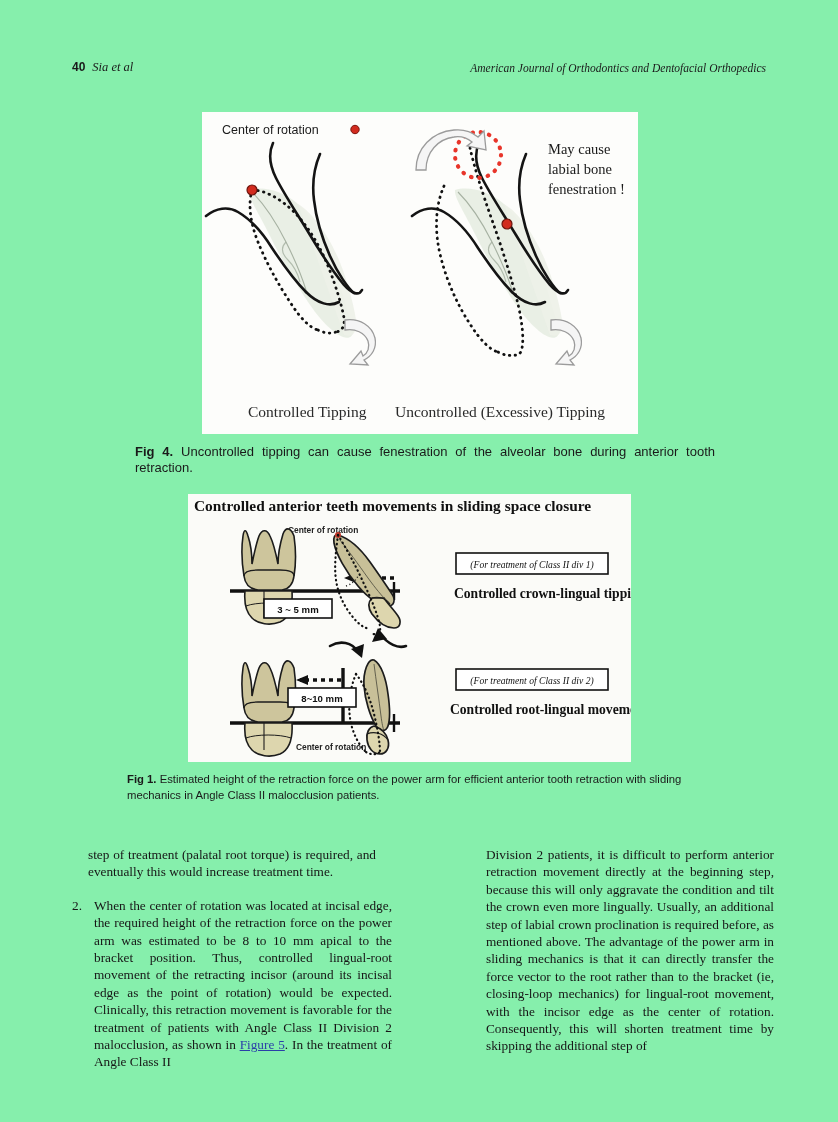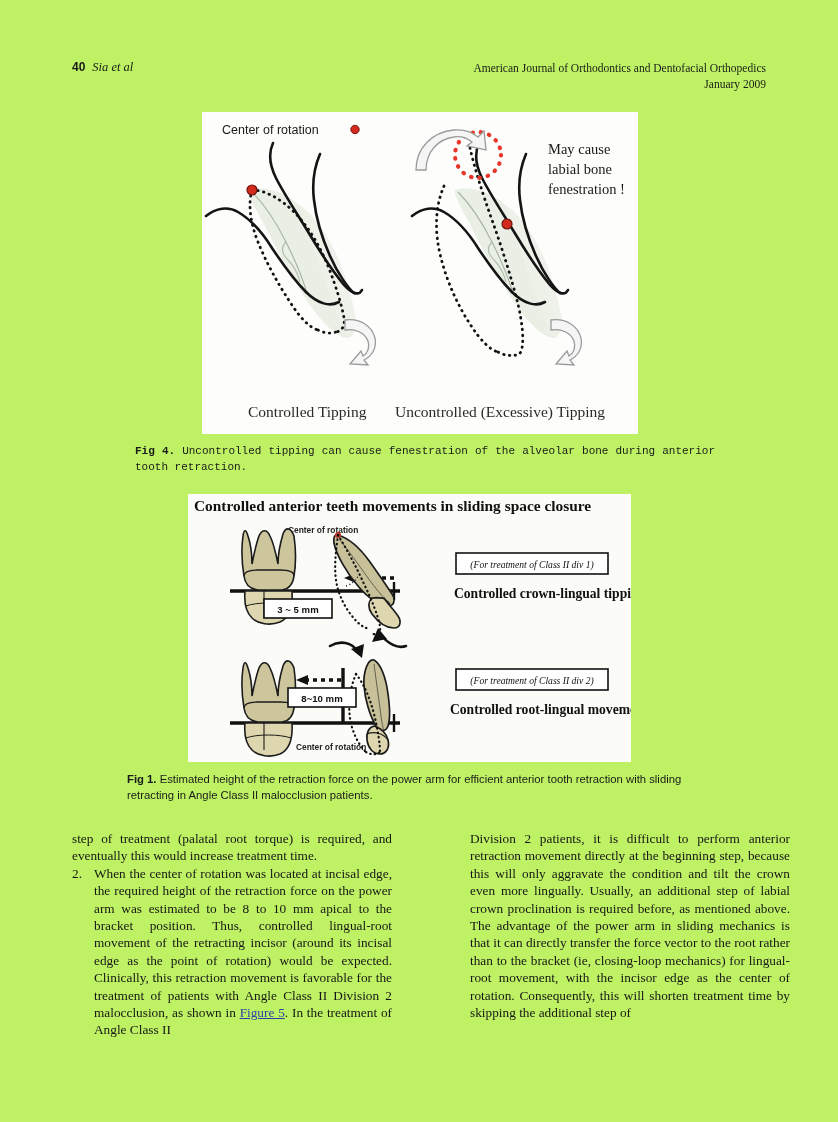--- a/index.html
+++ b/index.html
@@ -14,21 +14,21 @@
     position: relative;
     font-family: "Liberation Serif", serif;
     color: #1a1a1a;
     overflow: hidden;
   }
   .page {
     position: absolute;
     left: 0; top: 0;
     width: 838px;
     height: 1122px;
-    background: #bef264;
+    background: #86efac;
   }
 
   
   .runhead {
     position: absolute;
     left: 72px;
     top: 60px;
     width: 694px;
     height: 42px;
   }
@@ -48,21 +48,22 @@
   }
   .runhead-authors {
     font-style: italic;
     margin-left: 7px;
     font-size: 12.5px;
   }
   .runhead-right {
     position: absolute;
     right: 0;
     top: 0;
-    text-align: right;
+    text-align: left;
+    font-style: italic;
     font-size: 11.5px;
     line-height: 16px;
   }
   .runhead-right div { white-space: nowrap; }
 
   
   .fig4-wrap {
     position: absolute;
     left: 202px;
     top: 112px;
@@ -70,22 +71,22 @@
     height: 322px;
     background: #fdfdfb;
   }
   .fig4-svg { display:block; }
 
   .fig4-caption {
     position: absolute;
     left: 127px;
     top: 444px;
     width: 580px;
-    font-family: Liberation Mono, monospace;
-    font-size: 11px;
+    font-family: Liberation Sans, sans-serif;
+    font-size: 13px;
     line-height: 15.5px;
     text-align: justify;
     color: #1a1a1a;
     padding-left: 8px;
   }
   .fig-label { font-weight: bold; }
 
   
   .fig5-wrap {
     position: absolute;
@@ -116,21 +117,21 @@
     font-family: "Liberation Serif", serif;
     font-size: 13.3px;
     line-height: 17.4px;
     text-align: justify;
     text-justify: inter-word;
     color: #161616;
   }
   .col-left  { left: 72px; }
   .col-right { left: 470px; }
 
-  .col p { margin: 0; }
+  .col p { margin: 16px; }
   .listitem {
     position: relative;
     padding-left: 22px;
   }
   .listitem .marker {
     position: absolute;
     left: 0;
     top: 0;
     width: 16px;
     text-align: left;
@@ -141,21 +142,20 @@
 <body>
 
 <div class="page">
 
   <div class="runhead">
     <div class="runhead-left">
       <span class="runhead-pageno">40</span><span class="runhead-authors">Sia et al</span>
     </div>
     <div class="runhead-right">
       <div>American Journal of Orthodontics and Dentofacial Orthopedics</div>
-      <div>January 2009</div>
     </div>
   </div>
 
   <div class="fig4-wrap">
     <svg class="fig4-svg" width="436" height="322" viewBox="0 0 436 322" xmlns="http://www.w3.org/2000/svg">
       <rect x="0" y="0" width="436" height="322" fill="#fdfdfb"></rect>
 
       <text x="20" y="22" font-family="Liberation Sans, sans-serif" font-size="12.5" fill="#1a1a1a">Center of rotation</text>
       <circle cx="153" cy="17.5" r="4.2" fill="#d22b1e" stroke="#7a1710" stroke-width="1"></circle>
 
@@ -362,21 +362,21 @@
           <rect x="268" y="175" width="152" height="21" fill="#ffffff" stroke="#111" stroke-width="1.6"></rect>
           <text x="344" y="190" text-anchor="middle" font-family="Liberation Serif, serif" font-style="italic" font-size="9.6" fill="#111">(For treatment of Class II div 2)</text>
         </g>
         <text x="262" y="220" font-family="Liberation Serif, serif" font-weight="bold" font-size="13.6" fill="#111">Controlled root-lingual movement</text>
       </g>
     </svg>
   </div>
 
   <div class="fig5-caption">
     <span class="fig-label">Fig 1.</span>
-    <span>Estimated height of the retraction force on the power arm for efficient anterior tooth retraction with sliding retracting in Angle Class II malocclusion patients.</span>
+    <span>Estimated height of the retraction force on the power arm for efficient anterior tooth retraction with sliding mechanics in Angle Class II malocclusion patients.</span>
   </div>
 
   <div class="col col-left">
     <p>step of treatment (palatal root torque) is required, and eventually this would increase treatment time.</p>
     <div class="listitem">
       <span class="marker">2.</span>
       <span>When the center of rotation was located at incisal edge, the required height of the retraction force on the power arm was estimated to be 8 to 10 mm apical to the bracket position. Thus, controlled lingual-root movement of the retracting incisor (around its incisal edge as the point of rotation) would be expected. Clinically, this retraction movement is favorable for the treatment of patients with Angle Class II Division 2 malocclusion, as shown in </span><a class="xref" href="#">Figure 5</a><span>. In the treatment of Angle Class II</span>
     </div>
   </div>
 

